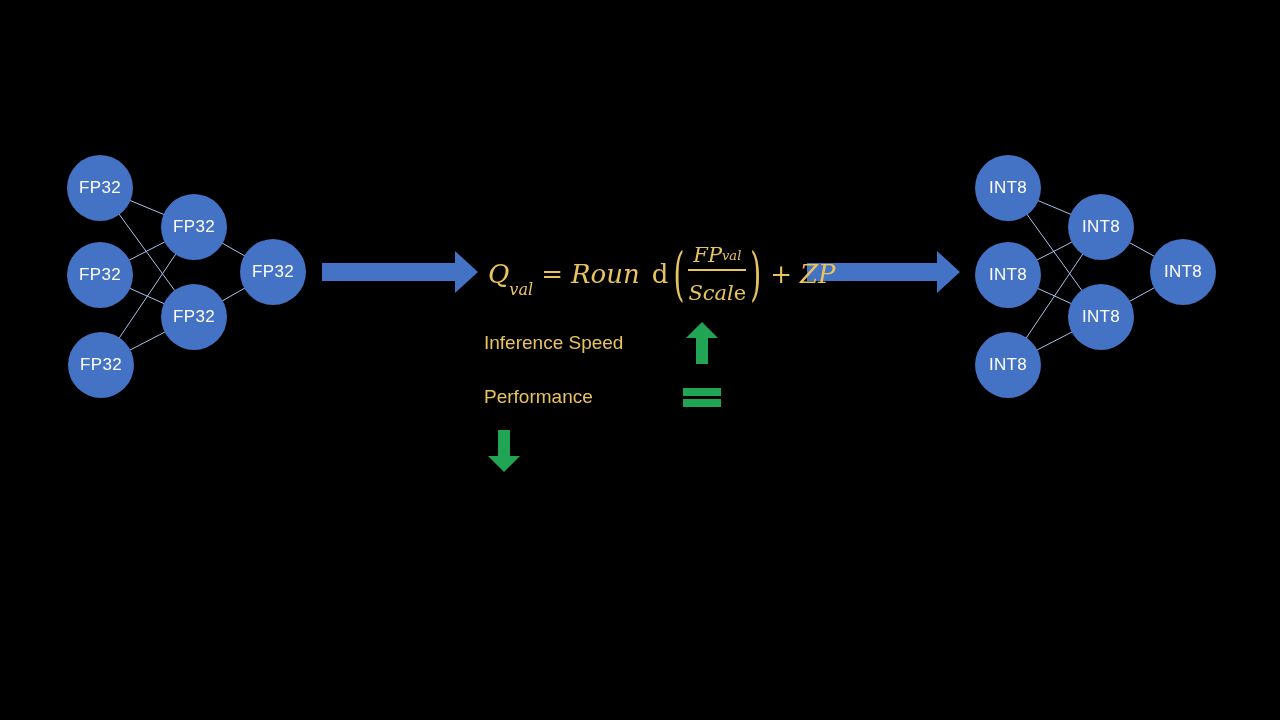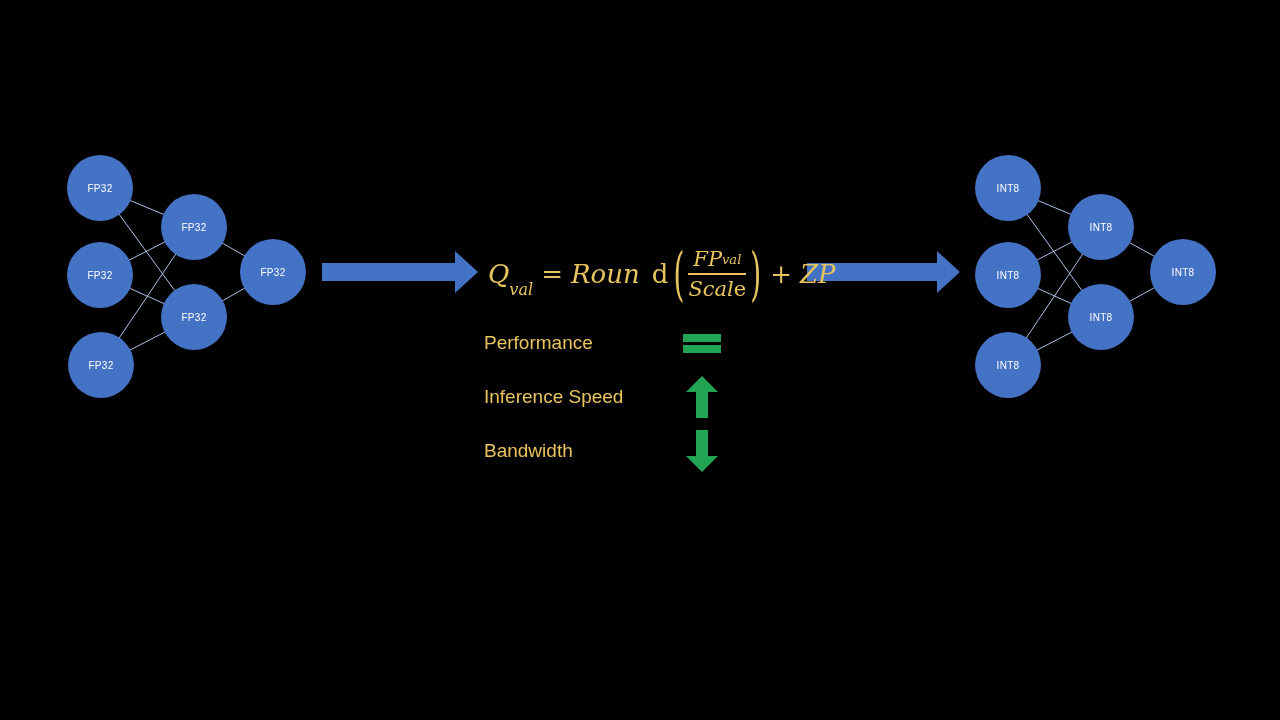--- a/index.html
+++ b/index.html
@@ -19,21 +19,21 @@
     overflow:hidden;
     font-family:"Liberation Sans", sans-serif;
   }
   .bg-layer{position:absolute;left:0;top:0;width:1280px;height:720px;}
   .bg-layer line{stroke:var(--connector);stroke-width:1;}
   .bg-layer polygon{fill:var(--node-blue);}
   .node{
     position:absolute;width:66px;height:66px;border-radius:50%;
     background:var(--node-blue);color:var(--node-text);
     display:flex;align-items:center;justify-content:center;
-    font-size:10px;letter-spacing:0.3px;
+    font-size:17px;letter-spacing:0.3px;
   }
   
   .formula{
     position:absolute;left:488px;top:243px;height:62px;
     display:flex;align-items:center;
     color:var(--gold);
     font-family:"DejaVu Serif", serif;
     font-style:italic;
     font-size:26px;
   }
@@ -49,21 +49,21 @@
     transform:scaleY(2.05);
     transform-origin:center;
     padding:0 1px;
   }
   .frac{
     display:inline-flex;flex-direction:column;align-items:center;
     font-size:21px;margin:0 3px;line-height:1.15;
   }
   .frac sub{bottom:3px;font-size:0.62em;}
   .frac .num{display:inline-flex;border-bottom:2px solid var(--gold);padding:0 5px 2px;}
-  .frac .den{display:inline-flex;padding-top:2px;}
+  .frac .den{display:inline-flex;padding-top:10px;}
   
   .effects{position:absolute;left:484px;top:316px;}
   .effect-row{display:flex;align-items:center;height:54px;width:240px;}
   .effect-label{
     width:198px;color:var(--gold);font-size:19px;
     font-family:"Liberation Sans", sans-serif;
   }
   .effect-symbol{width:40px;display:flex;justify-content:center;align-items:center;}
   .equals-icon{display:flex;flex-direction:column;gap:3px;}
   .equals-icon i{display:block;width:38px;height:8px;background:var(--green);}
@@ -155,40 +155,39 @@
         </span>
     </span>
     <span class="paren">)</span>
     <span class="op">+</span>
     <span>ZP</span>
   </div>
 
   <div class="effects">
 
     <div class="effect-row">
+      <span class="effect-label">Inference Speed</span>
+      <span class="effect-symbol">
+        <svg class="arrow-icon" width="32" height="42" viewBox="0 0 32 42">
+          <polygon points="16,0 32,16 22,16 22,42 10,42 10,16 0,16"></polygon>
+        </svg>
+      </span>
+    </div>
+
+    <div class="effect-row">
       <span class="effect-label">Performance</span>
       <span class="effect-symbol">
         <span class="equals-icon">
             <i></i>
             <i></i>
           </span>
       </span>
     </div>
 
     <div class="effect-row">
-      <span class="effect-label">Inference Speed</span>
-      <span class="effect-symbol">
-        <svg class="arrow-icon" width="32" height="42" viewBox="0 0 32 42">
-          <polygon points="16,0 32,16 22,16 22,42 10,42 10,16 0,16"></polygon>
-        </svg>
-      </span>
-    </div>
-
-    <div class="effect-row">
-      <span class="effect-label">Bandwidth</span>
       <span class="effect-symbol">
         <svg class="arrow-icon" width="32" height="42" viewBox="0 0 32 42">
           <polygon points="10,0 22,0 22,26 32,26 16,42 0,26 10,26"></polygon>
         </svg>
       </span>
     </div>
 
 
   </div>
 </div>

